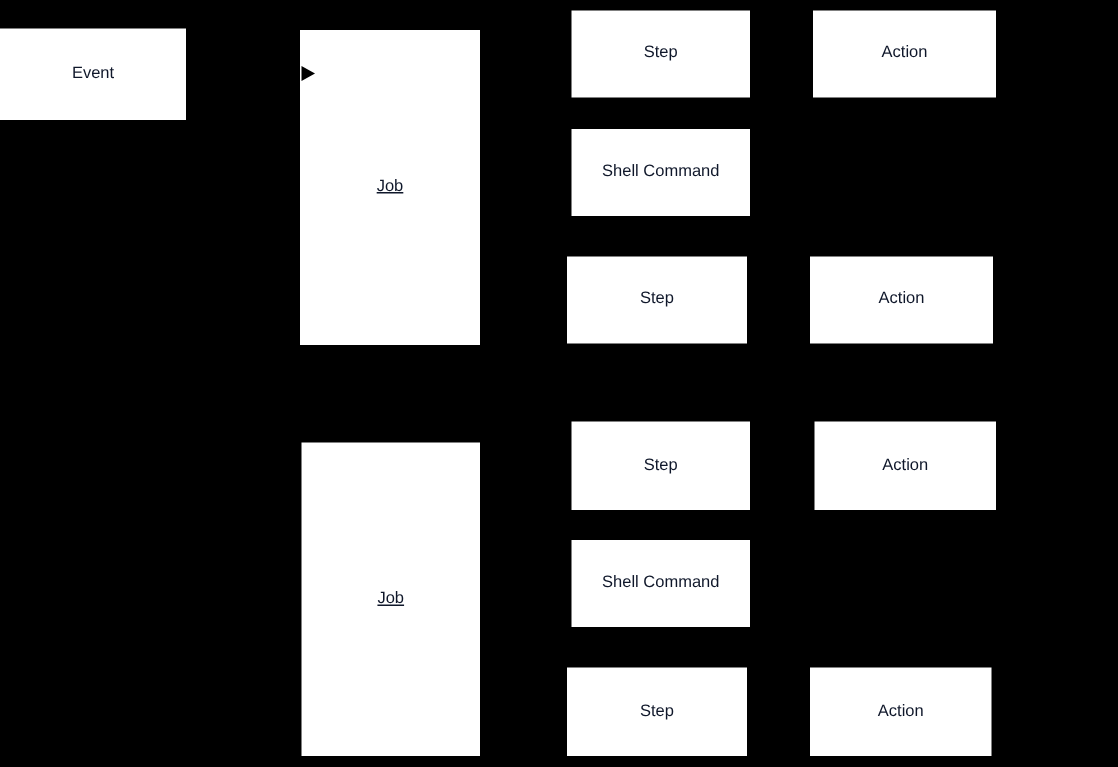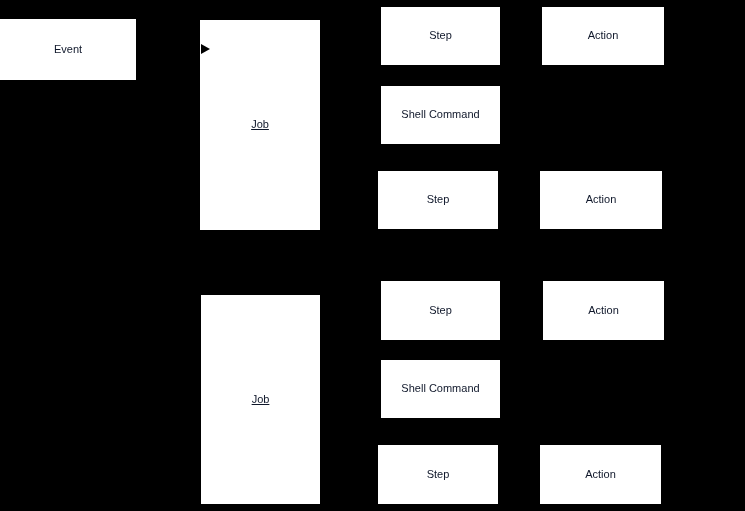--- a/index.html
+++ b/index.html
@@ -49,21 +49,21 @@
     border-style: solid;
     border-width: 5px 0 5px 9px;
     border-color: transparent transparent transparent #000000;
   }
 </style>
 </head>
 <body>
 
 <div id="canvas">
 
-  <div class="node event" style="left:0px; top:19px; width:136px; height:61px;">
+  <div class="node event" style="left:0px; top:19px; width:124px; height:61px;">
     <span class="node-label">Event</span>
   </div>
 
   <div class="node job" style="left:200px; top:20px; width:120px; height:210px;">
     <span class="node-label">Job</span>
   </div>
 
   <div class="arrow-marker" style="left:201px; top:44px;"></div>
 
   <div class="node job" style="left:201px; top:295px; width:119px; height:209px;">

